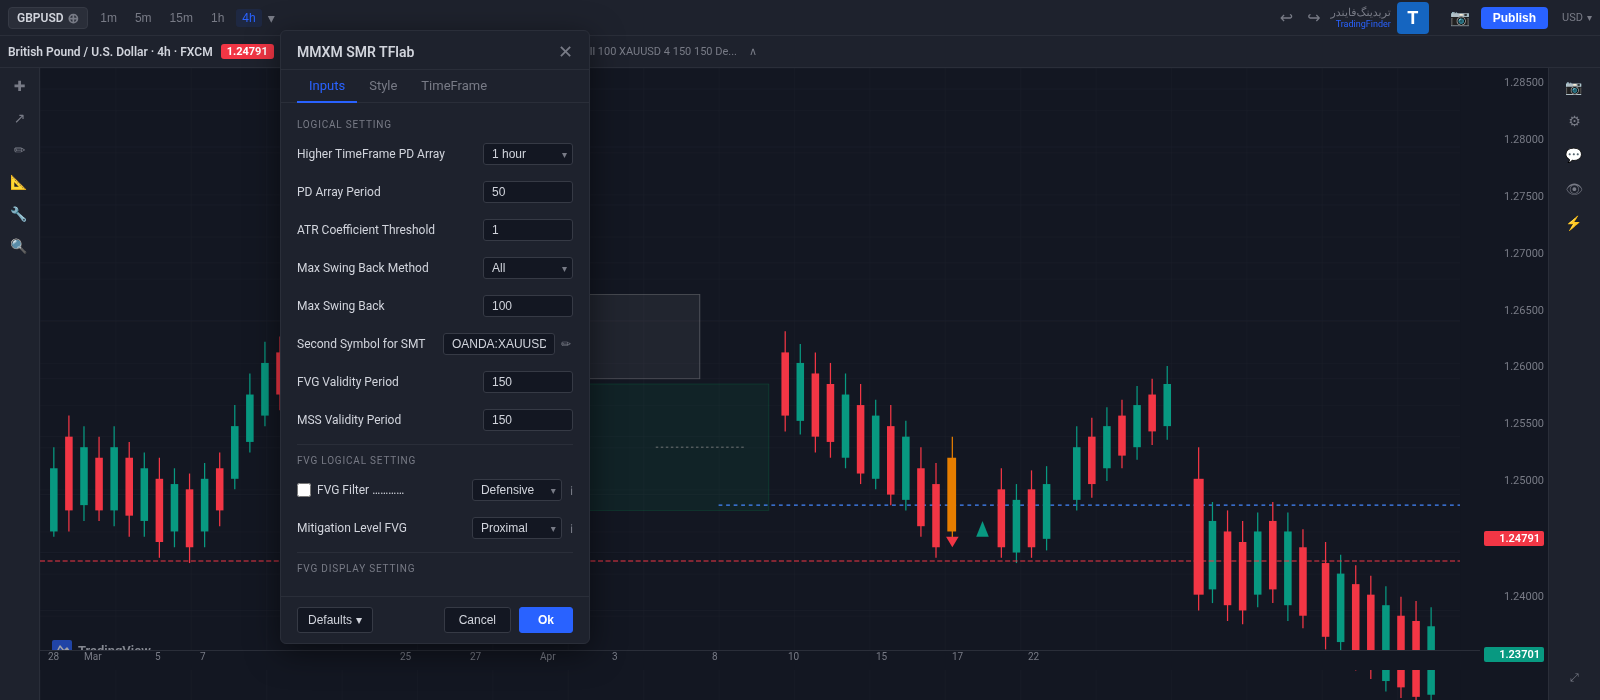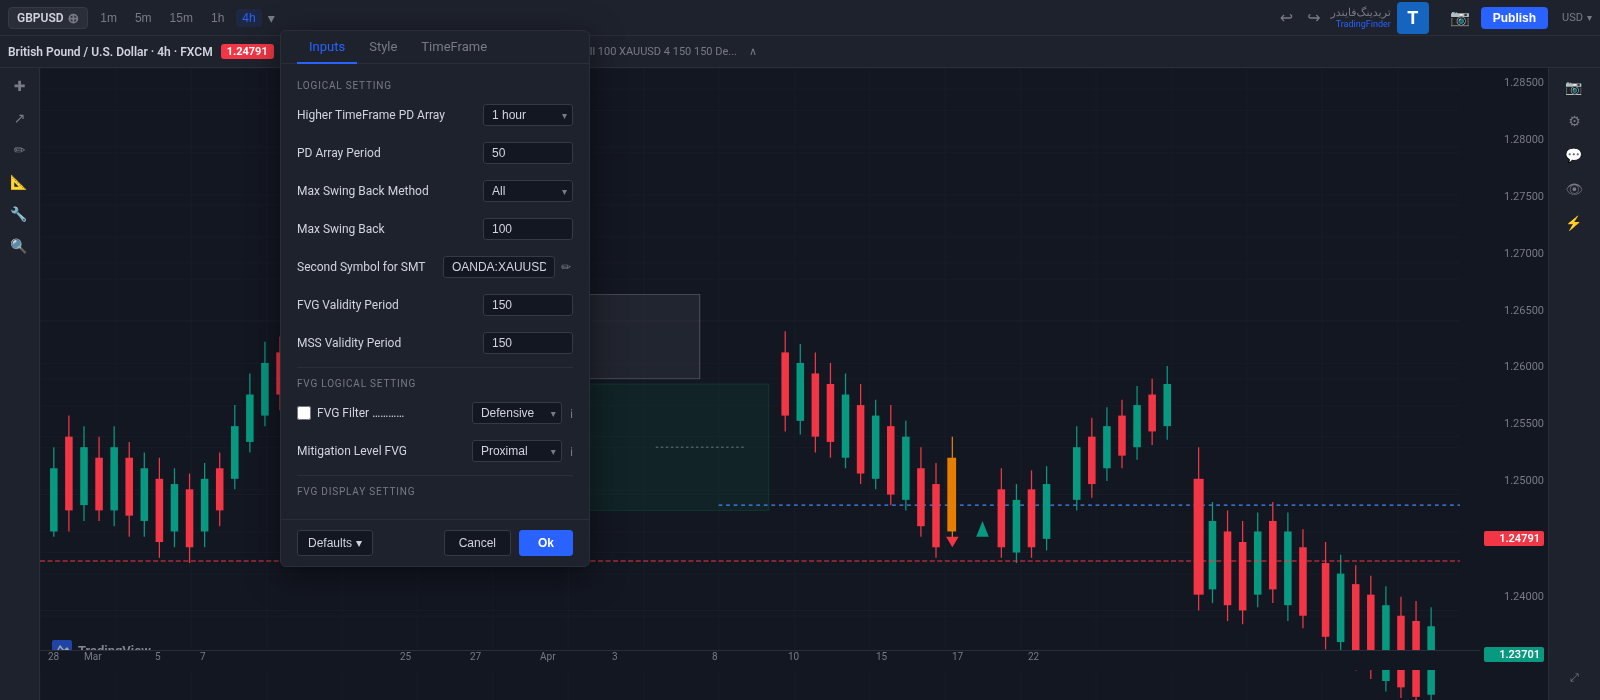--- a/index.html
+++ b/index.html
@@ -789,20 +789,24 @@
     <div class="right-tool">👁</div>
     <div class="right-tool">⚡</div>
     <div style="flex:1;"></div>
     <div class="right-tool" style="font-size:11px;margin-bottom:4px;">⤢</div>
   </div>
 </div>
 
 <div class="dialog-overlay">
   <div class="dialog">
 
+    <div class="dialog-header">
+      <span class="dialog-title">MMXM SMR TFlab</span>
+      <button class="dialog-close">✕</button>
+    </div>
 
     <div class="dialog-tabs">
       <div class="dialog-tab active">Inputs</div>
       <div class="dialog-tab">Style</div>
       <div class="dialog-tab">TimeFrame</div>
     </div>
 
     <div class="dialog-body">
 
       <div class="section-label">LOGICAL SETTING</div>
@@ -819,20 +823,26 @@
         </div>
       </div>
 
       <div class="form-row">
         <span class="form-label">PD Array Period</span>
         <div class="form-control">
           <input class="input-field" type="text" value="50" style="">
         </div>
       </div>
 
+      <div class="form-row">
+        <span class="form-label">ATR Coefficient Threshold</span>
+        <div class="form-control">
+          <input class="input-field" type="text" value="1" style="">
+        </div>
+      </div>
 
       <div class="form-row">
         <span class="form-label">Max Swing Back Method</span>
         <div class="form-control select-wrapper">
           <select class="select-field">
             <option>All</option>
             <option>Fixed</option>
             <option>Auto</option>
           </select>
         </div>

